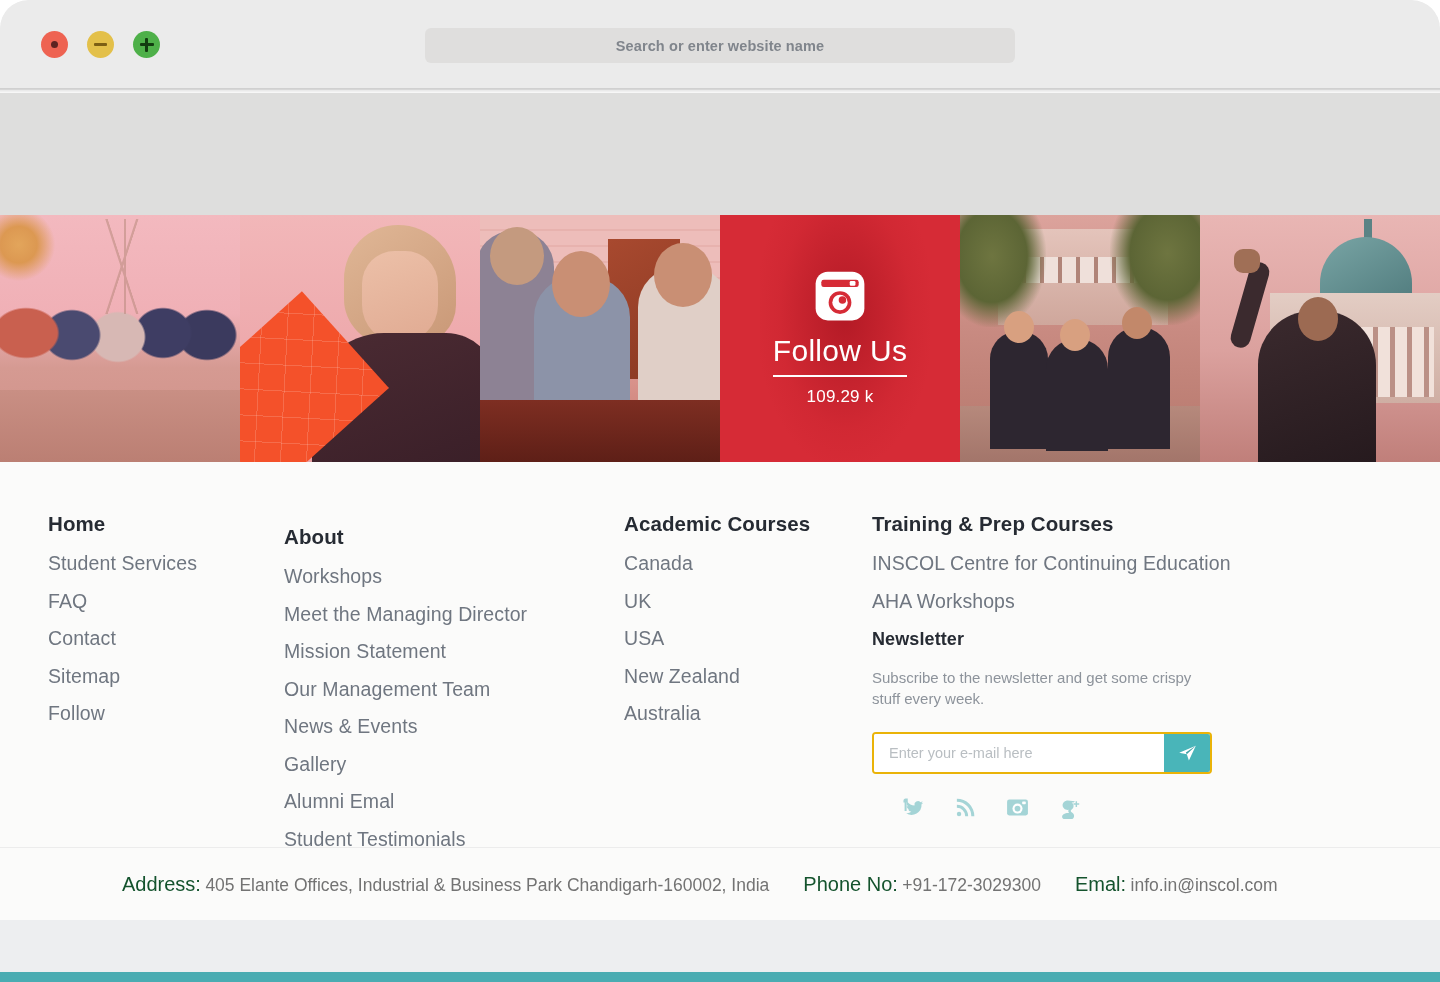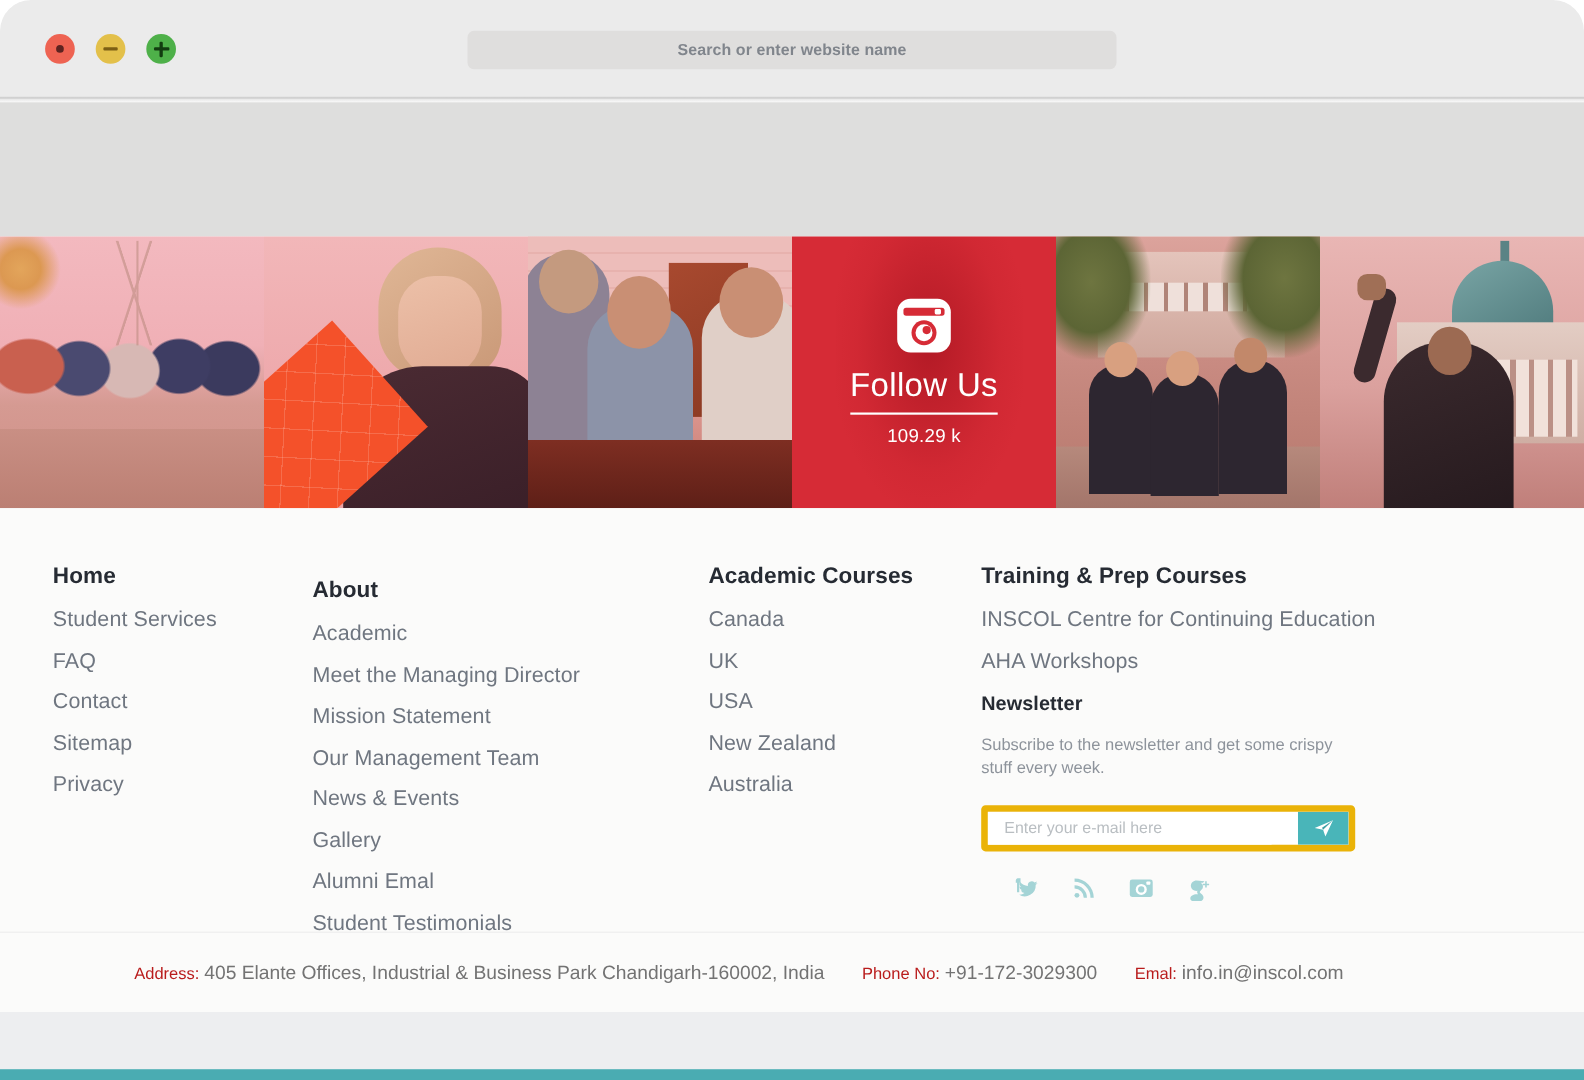--- a/index.html
+++ b/index.html
@@ -197,21 +197,21 @@
     width:1440px; height:385px;
     background:#fbfbfa;
   }
   .footer-cols{
     position:absolute; top:50px; left:0; width:1440px;
     display:flex;
   }
   .col{ }
   .col-1{ width:236px; margin-left:48px; }
   .col-2{ width:340px;margin-top:13px; }
-  .col-3{ width:248px;margin-left:20px; }
+  .col-3{ width:248px; }
   .col-4{ width:420px; }
 
   .col-head{
     font-size:20.5px; font-weight:bold; color:#262b33;
     letter-spacing:.1px; margin-bottom:18px;
   }
   .col-link{
     display:block;
     font-size:19.5px; color:#6f7680;
     letter-spacing:.1px; line-height:1;
@@ -223,21 +223,21 @@
   .newsletter-head{
     font-size:18px; font-weight:bold; color:#262b33;
     margin-bottom:17px; letter-spacing:.1px;
   }
   .newsletter-desc{
     font-size:15px; color:#8d939b; line-height:1.42;
     margin-bottom:22px; max-width:330px;
   }
   .sub-row{
     display:flex; width:340px; height:42px;
-    border:6px solid #eab308; border-radius:4px; overflow:hidden;
+    border:2px solid #eab308; border-radius:4px; overflow:hidden;
     background:#fff;
     gap:24px;
   }
   .sub-input{
     flex:1; border:none; outline:none;
     padding:0 15px; font-size:14.5px; color:#5c6268;
     background:#fff; font-family:"Liberation Sans", sans-serif;
   }
   .sub-input::placeholder{ color:#b9bec2; }
   .sub-btn{
@@ -254,21 +254,21 @@
   .addr-sep{
     position:absolute; top:847px; left:0; width:1440px; height:1px;
     background:#ececec;
   }
   .addr-bar{
     position:absolute; top:848px; left:0; width:1440px; height:72px;
     background:#fbfbfa;
     display:flex; align-items:center;
   }
   .addr-inner{ margin-left:122px; display:flex; align-items:baseline; }
-  .addr-label{ font-size:15px; color:#b91c1c; }
+  .addr-label{ font-size:20px; color:#14532d; }
   .addr-value{ font-size:17.5px; color:#737373; cursor:pointer; }
   .addr-gap{ width:34px; display:inline-block; }
 
   
   .bottom-grey{
     position:absolute; top:920px; left:0; width:1440px; height:52px;
     background:#edeef0;
   }
   .bottom-teal{
     position:absolute; top:972px; left:0; width:1440px; height:10px;
@@ -374,26 +374,26 @@
 
   <div class="footer">
     <div class="footer-cols">
 
       <div class="col col-1">
         <div class="col-head">Home</div>
         <a class="col-link">Student Services</a>
         <a class="col-link">FAQ</a>
         <a class="col-link">Contact</a>
         <a class="col-link">Sitemap</a>
-        <a class="col-link">Privacy</a>
+        <a class="col-link">Follow</a>
       </div>
 
       <div class="col col-2">
         <div class="col-head">About</div>
-        <a class="col-link">Academic</a>
+        <a class="col-link">Workshops</a>
         <a class="col-link">Meet the Managing Director</a>
         <a class="col-link">Mission Statement</a>
         <a class="col-link">Our Management Team</a>
         <a class="col-link">News &amp; Events</a>
         <a class="col-link">Gallery</a>
         <a class="col-link">Alumni Emal</a>
         <a class="col-link">Student Testimonials</a>
       </div>
 
       <div class="col col-3">

